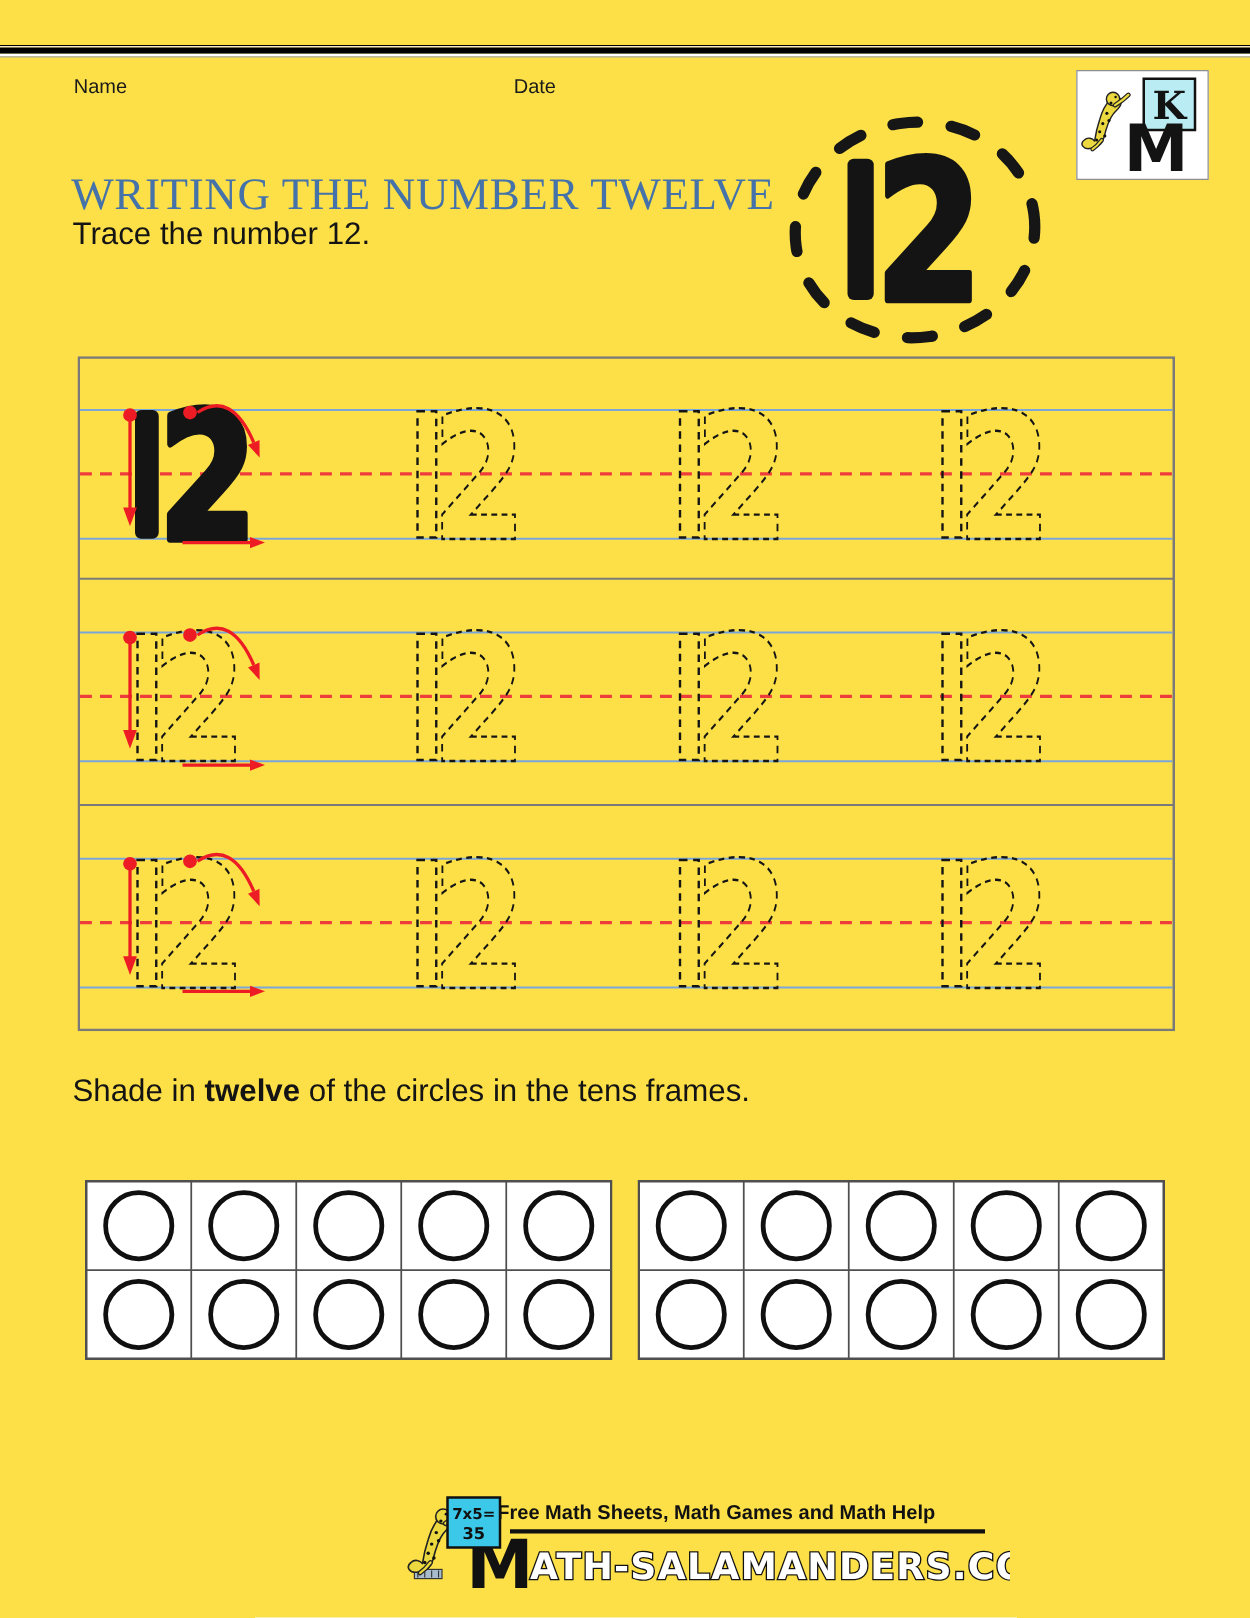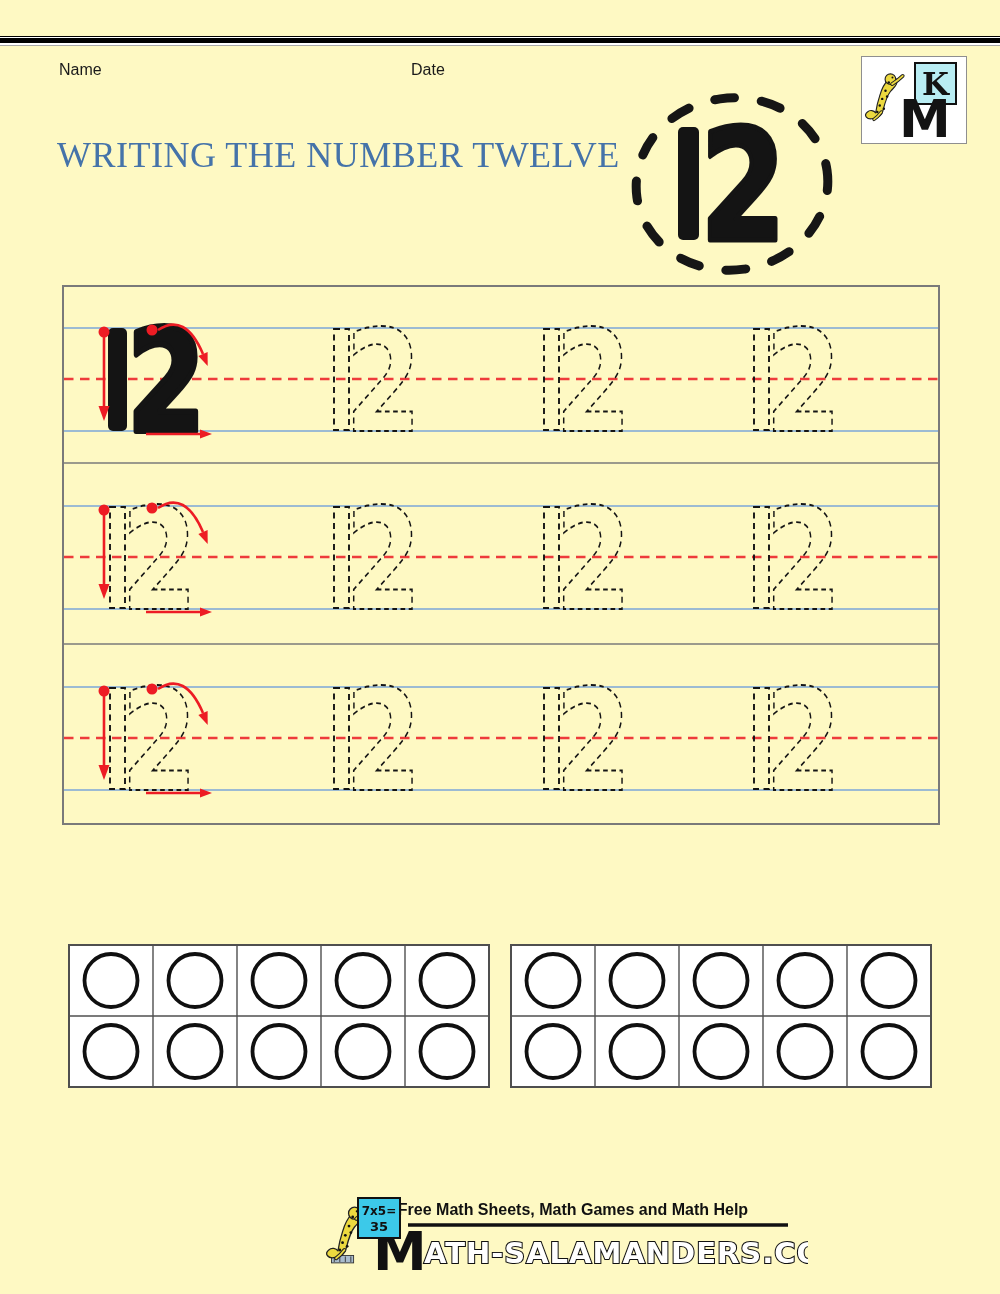--- a/index.html
+++ b/index.html
@@ -1,16 +1,16 @@
 <!DOCTYPE html>
 <html><head>
 <meta charset="utf-8">
 <style>
   html,body{margin:0;padding:0;background:#fff;}
-  #page{position:relative;width:1000px;height:1294px;background:#fef9c3;overflow:hidden;
+  #page{position:relative;width:1000px;height:1294px;background:#fde047;overflow:hidden;
         font-family:"Liberation Sans",sans-serif;color:#1c1c1c;}
   .abs{position:absolute;}
   
   #top-rule{top:36px;left:0;width:1000px;}
   #top-rule .r1{height:1px;background:#000;}
   #top-rule .gap1{height:1px;background:#fff;}
   #top-rule .r2{height:5px;background:#000;}
   #top-rule .gap2{height:2px;background:#fff;}
   #top-rule .r3{height:1px;background:#a9a9a9;}
   .field-label{font-size:16px;color:#1a1a1a;}
@@ -65,20 +65,21 @@
           <circle cx="29" cy="14" r="1.5" fill="#111"></circle>
           <circle cx="15" cy="50" r="1.5" fill="#111"></circle>
           <circle cx="23" cy="46" r="1.5" fill="#111"></circle>
           <circle cx="27" cy="31" r="1.5" fill="#111"></circle>
         </g>
       </svg>
   </div>
 
   <div id="page-title" class="abs" style="color: rgb(69, 115, 169); margin-top: 12px;">WRITING THE NUMBER TWELVE</div>
 
+  <div id="trace-line" class="abs instruction">Trace the number 12.</div>
 
   <svg id="circle-12" class="abs" width="212" height="196" viewBox="0 0 212 196">
       <ellipse cx="104" cy="98" rx="96" ry="86" fill="none" stroke="#161616" stroke-width="9" stroke-dasharray="20 27" stroke-linecap="round" transform="rotate(-8 104 98)"></ellipse>
       <g>
         <rect x="50" y="41" width="21" height="113" rx="5" fill="#141414"></rect>
         <text transform="translate(72,154) scale(0.8,1)" font-family="DejaVu Sans" font-weight="bold" font-size="155" fill="#141414" stroke="#141414" stroke-width="5" stroke-linejoin="round">2</text>
       </g>
     </svg>
 
   <svg id="practice-box" class="abs" width="878" height="540" viewBox="0 0 878 540">
@@ -173,20 +174,23 @@
           <polygon points="36.5,480 47.5,480 42,495" fill="#ed1c24"></polygon>
           <circle cx="90" cy="404" r="5.5" fill="#ed1c24"></circle>
           <path d="M96,404 Q123,386 141,428" fill="none" stroke="#ed1c24" stroke-width="2.6"></path>
           <polygon points="145.7,440 136.4,430 145.6,426" fill="#ed1c24"></polygon>
           <line x1="84" y1="508" x2="138" y2="508" stroke="#ed1c24" stroke-width="2.6"></line>
           <polygon points="138,503.5 138,512.5 150,508" fill="#ed1c24"></polygon>
         </g>
       </g>
     </svg>
 
+  <div id="shade-line" class="abs instruction">
+    <span>Shade in </span><b>twelve</b><span> of the circles in the tens frames.</span>
+  </div>
 
   <svg id="frame-1" class="abs" width="422" height="144" viewBox="0 0 422 144">
       <rect x="1" y="1" width="420" height="142" fill="#fff" stroke="#4f4f4f" stroke-width="2"></rect>
       <line x1="85" y1="1" x2="85" y2="143" stroke="#4f4f4f" stroke-width="1.4"></line>
       <line x1="169" y1="1" x2="169" y2="143" stroke="#4f4f4f" stroke-width="1.4"></line>
       <line x1="253" y1="1" x2="253" y2="143" stroke="#4f4f4f" stroke-width="1.4"></line>
       <line x1="337" y1="1" x2="337" y2="143" stroke="#4f4f4f" stroke-width="1.4"></line>
       <line x1="1" y1="72" x2="421" y2="72" stroke="#4f4f4f" stroke-width="1.4"></line>
       <circle cx="43" cy="36.5" r="26.5" fill="#fff" stroke="#101010" stroke-width="3.8"></circle>
       <circle cx="127" cy="36.5" r="26.5" fill="#fff" stroke="#101010" stroke-width="3.8"></circle>

